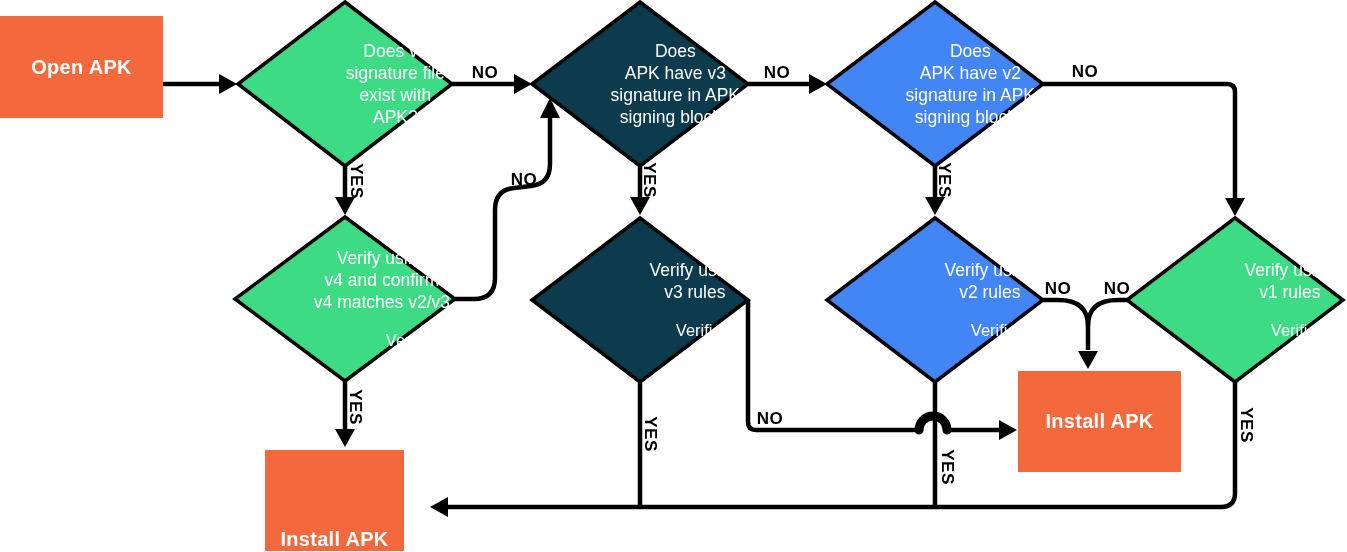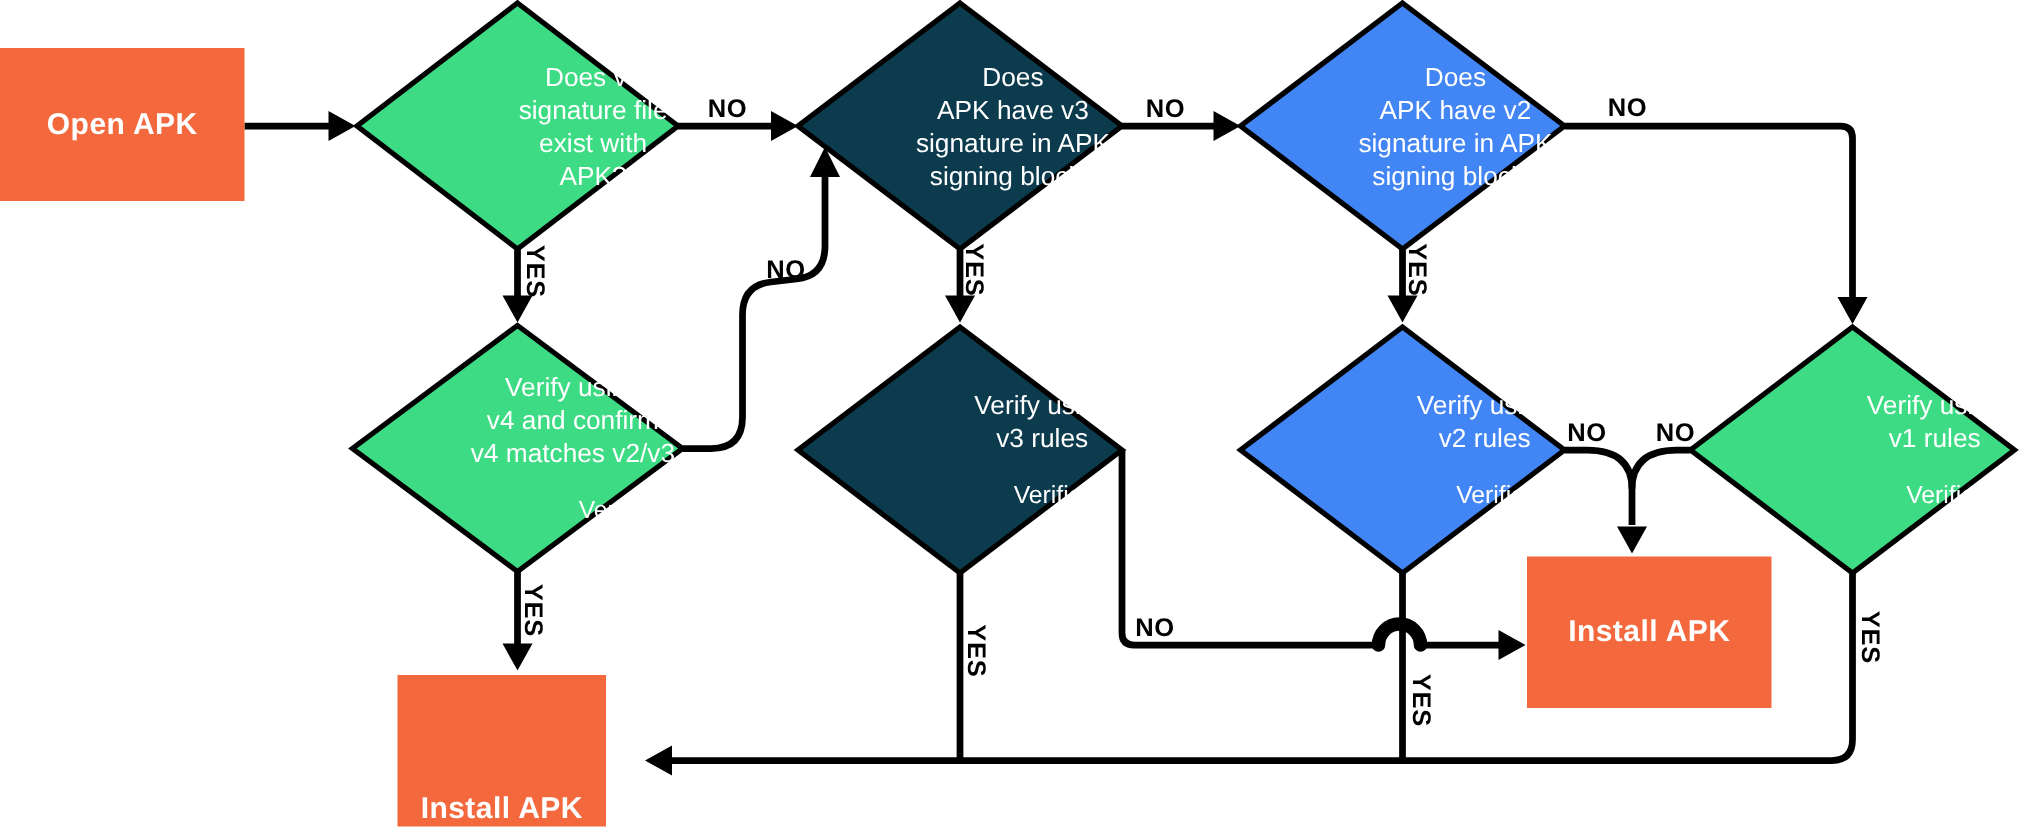--- a/index.html
+++ b/index.html
@@ -70,21 +70,21 @@
 
     <polygon class="diamond" style="fill:var(--green)" points="345,2 452,84 345,166 238,84"></polygon>
     <polygon class="diamond" style="fill:var(--navy)" points="640,2 748,84 640,166 532,84"></polygon>
     <polygon class="diamond" style="fill:var(--blue)" points="935,2 1043,84 935,166 827,84"></polygon>
     <polygon class="diamond" style="fill:var(--green)" points="345,217 455,299 345,381 235,299"></polygon>
     <polygon class="diamond" style="fill:var(--navy)" points="640,218 748,300 640,382 532,300"></polygon>
     <polygon class="diamond" style="fill:var(--blue)" points="935,218 1043,300 935,382 827,300"></polygon>
     <polygon class="diamond" style="fill:var(--green)" points="1235,218 1343,300 1235,382 1127,300"></polygon>
   </svg>
 
-  <div class="node-rect" style="left:0;top:32px;width:163px;height:102px;">
+  <div class="node-rect" style="left:0;top:16px;width:163px;height:102px;">
     <span>Open APK</span>
   </div>
   <div class="node-rect" style="left:265px;top:450px;width:139px;height:101px;align-items:flex-end;">
     <span>Install APK</span>
   </div>
   <div class="node-rect" style="left:1018px;top:371px;width:163px;height:101px;">
     <span>Install APK</span>
   </div>
 
   <div class="dtext" style="left:245px;top:4px;width:200px;height:160px;">

